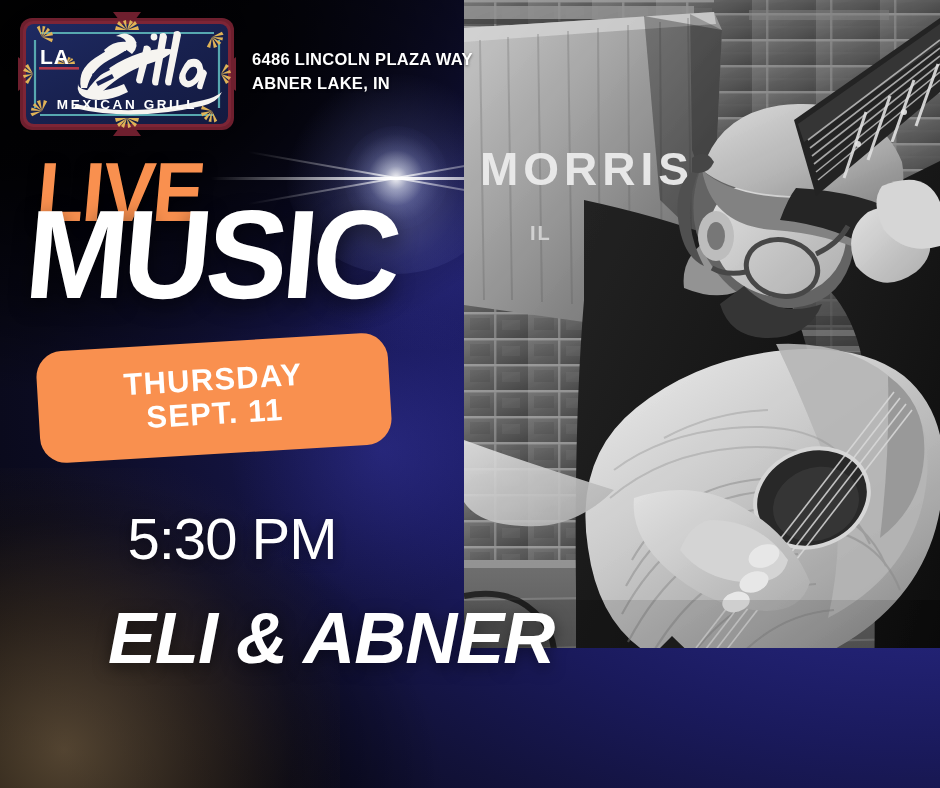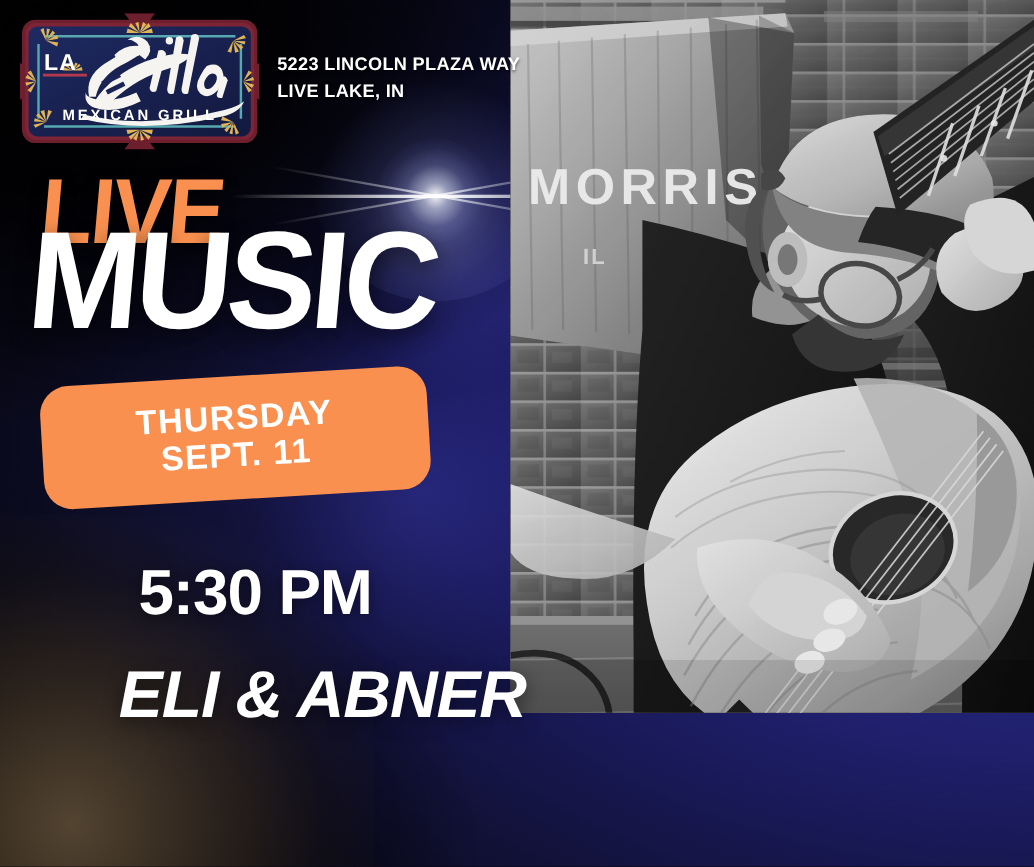--- a/index.html
+++ b/index.html
@@ -124,28 +124,28 @@
     font-size:31px; font-weight:bold; letter-spacing:1.2px; line-height:1.06;
   }
   .badge .l2{
     font-size:31px; font-weight:bold; letter-spacing:1.2px; line-height:1.12;
   }
 
   
   .time{
     position:absolute; left:0; top:505px; width:464px;
     text-align:center;
-    color:#fff; font-weight:bold; font-size:58px; letter-spacing:-1px;
+    color:#fff; font-weight:normal; font-size:58px; letter-spacing:-1px;
     text-shadow:0 3px 12px rgba(0,0,0,.45);
   }
 
   
   .artist{
     position:absolute; left:108px; top:602px;
-    color:#fff; font-weight:bold; font-size:60px; line-height:1;
+    color:#fff; font-weight:bold; font-size:72px; line-height:1;
     letter-spacing:-1px;
     font-style:italic;
     white-space:nowrap;
     text-shadow:0 4px 16px rgba(0,0,0,.5);
     z-index:6;
   }
 </style>
 </head>
 <body>
 
@@ -505,22 +505,22 @@
           <path d="M74 62 l16 -8 l2 4 l-16 8 z"></path>
           <path d="M78 70 l16 -8 l2 4 l-16 8 z"></path>
         </g>
       </g>
 
       <text x="109" y="97" text-anchor="middle" font-family="Liberation Sans, sans-serif" font-size="13.5" font-weight="bold" fill="#ffffff" letter-spacing="2.6">MEXICAN GRILL</text>
     </svg>
   </div>
 
   <div class="address">
-    <div>5223 LINCOLN PLAZA WAY</div>
-    <div>LIVE LAKE, IN</div>
+    <div>6486 LINCOLN PLAZA WAY</div>
+    <div>ABNER LAKE, IN</div>
   </div>
 
   <div class="live">LIVE</div>
   <div class="music">MUSIC</div>
 
   <div class="badge">
     <div class="l1">THURSDAY</div>
     <div class="l2">SEPT. 11</div>
   </div>
 

